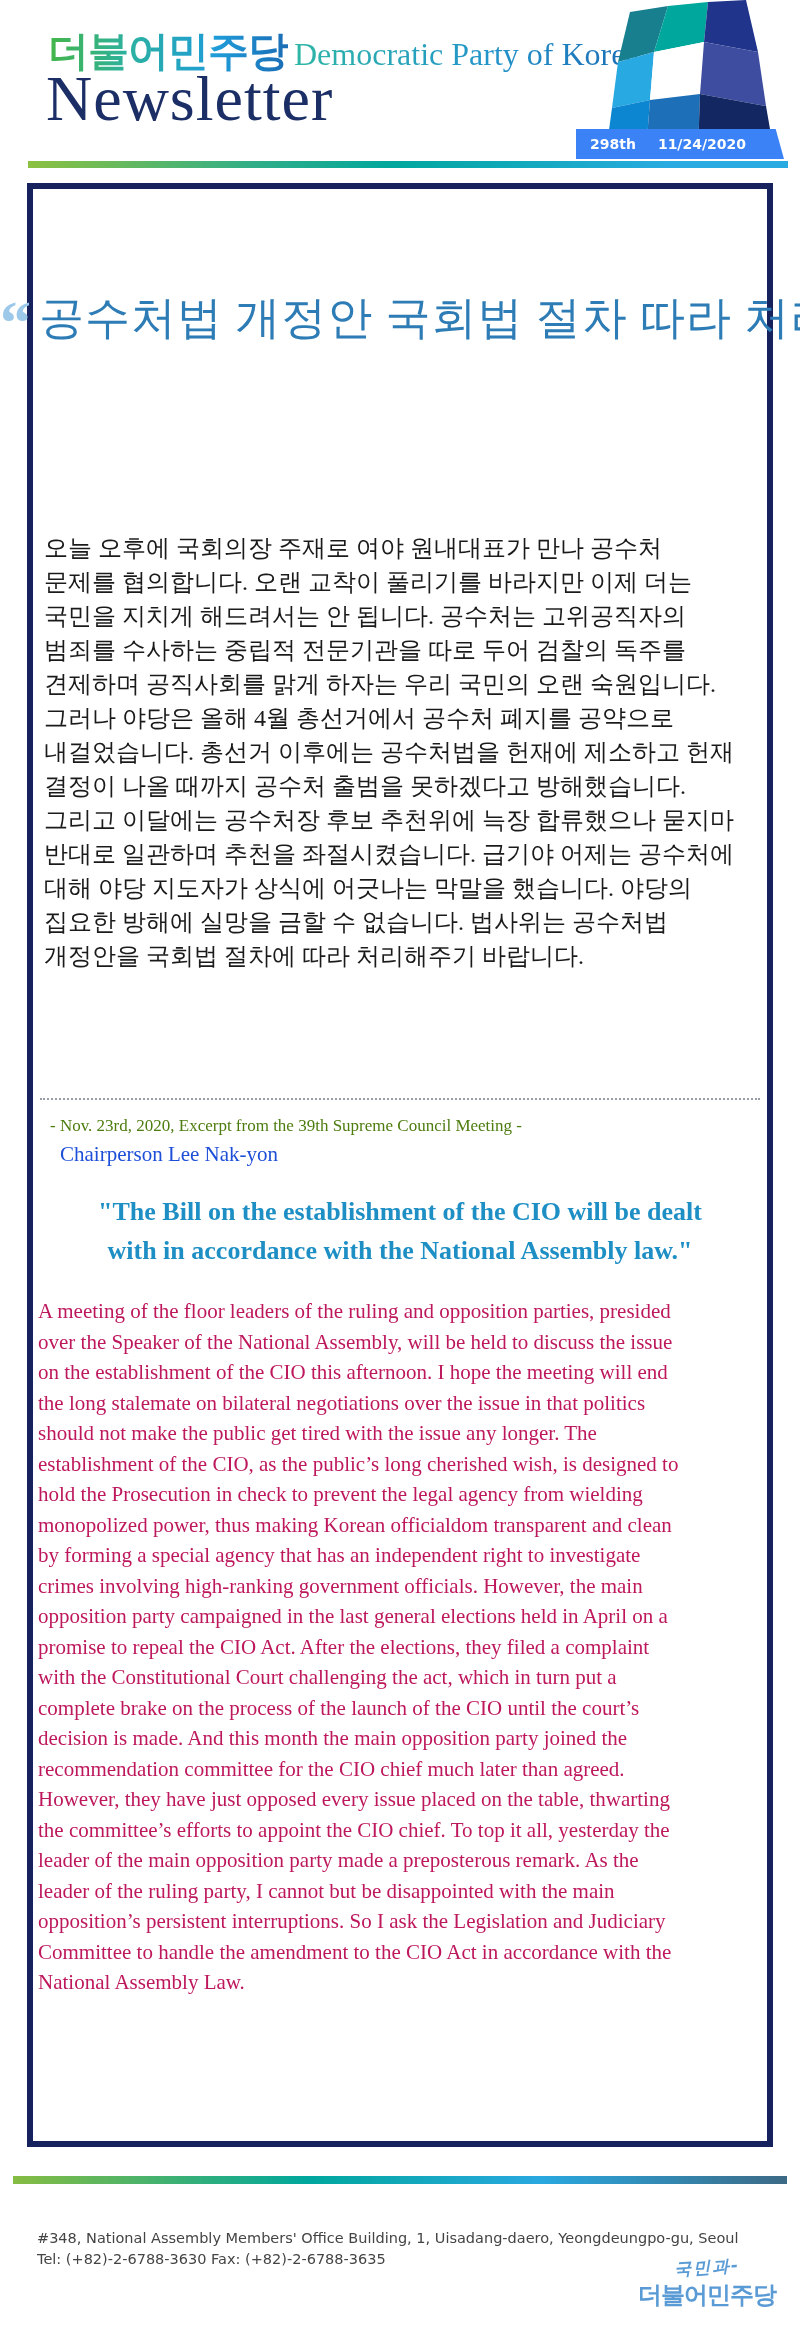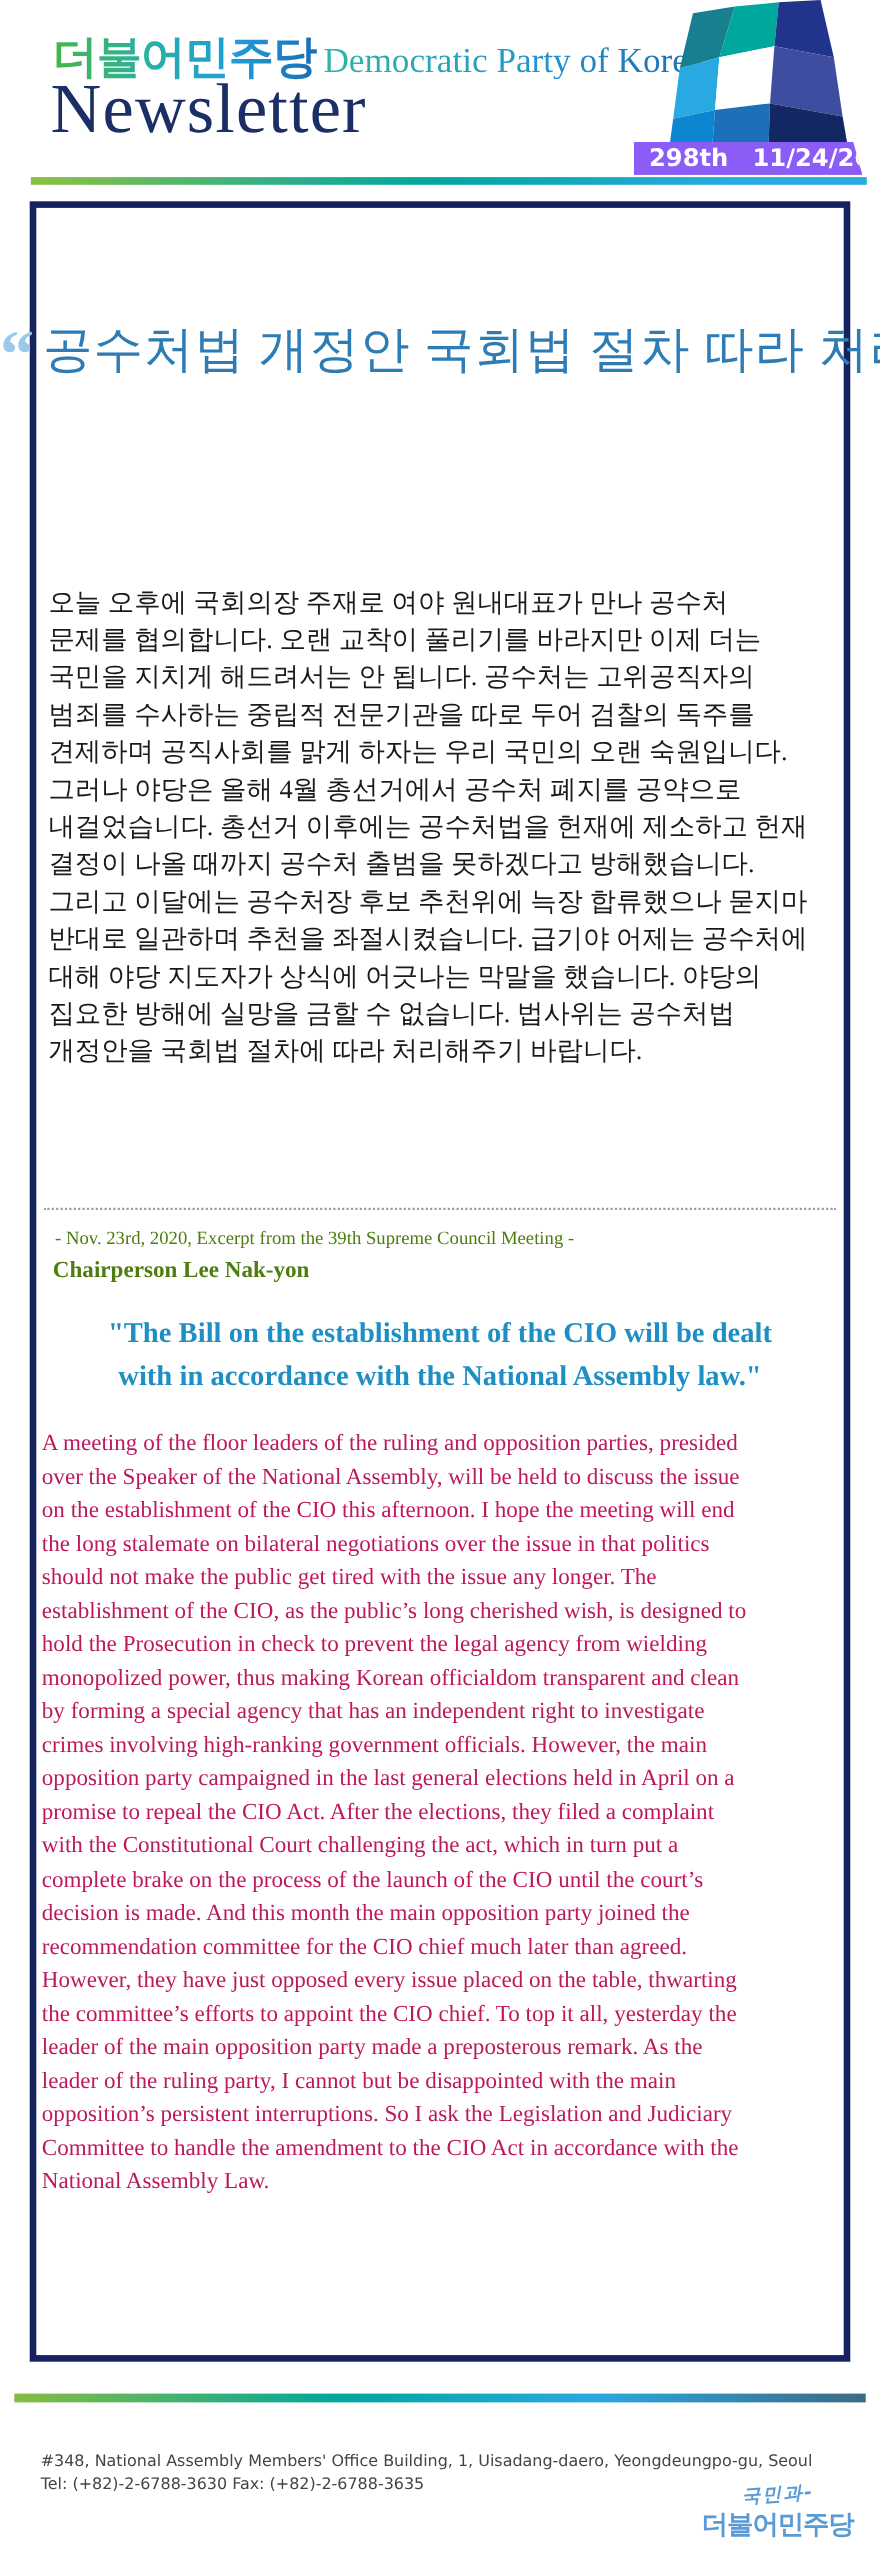--- a/index.html
+++ b/index.html
@@ -27,23 +27,23 @@
     -webkit-text-fill-color:transparent;color:#2395c9;
   }
   .newsletter{
     position:absolute;left:46px;top:62px;
     font-family:"Liberation Serif","DejaVu Serif",serif;
     font-size:64px;color:#1b2f66;letter-spacing:1px;
   }
   .flag{position:absolute;left:588px;top:0;width:196px;height:152px;}
   .issue-badge{
     position:absolute;left:576px;top:129px;width:208px;height:30px;
-    background:#8b5cf6;color:#ffffff;
-    font-family:"DejaVu Sans","Liberation Sans",sans-serif;
-    font-weight:bold;font-size:22px;
+    background:#3b82f6;color:#ffffff;
+    font-family:"DejaVu Sans","Liberation Sans",sans-serif;
+    font-weight:bold;font-size:14px;
     display:flex;align-items:center;justify-content:flex-start;
     padding-left:14px;box-sizing:border-box;
     clip-path:polygon(0 0,96% 0,100% 100%,0 100%);
   }
   .issue-badge .num{margin-right:22px;}
   .hdr-rule{
     position:absolute;left:28px;top:161px;width:760px;height:7px;
     background:linear-gradient(90deg,#8cc140 0%,#2fae88 30%,#00a79d 48%,#29abe2 85%,#29abe2 100%);
   }
   
@@ -74,22 +74,22 @@
   }
   .divider{
     position:absolute;left:40px;top:1098px;width:720px;height:0;
     border-top:2px dotted #979ea5;
   }
   .en-attrib{
     position:absolute;left:50px;top:1116px;
     font-size:17px;color:#4d7c0f;
   }
   .en-speaker{
-    position:absolute;left:48px;top:1142px;
-    font-size:21px;font-weight:bold;color:#4d7c0f;
+    position:absolute;left:60px;top:1142px;
+    font-size:21px;font-weight:normal;color:#1d4ed8;
   }
   .en-quote{
     position:absolute;left:50px;top:1192px;width:700px;
     text-align:center;font-size:26px;font-weight:bold;color:#1e8fc4;
     line-height:39px;white-space:pre-line;
   }
   .en-body{
     position:absolute;left:38px;top:1296px;width:726px;
     font-size:21px;line-height:30.5px;color:#be185d;
     white-space:pre-line;

